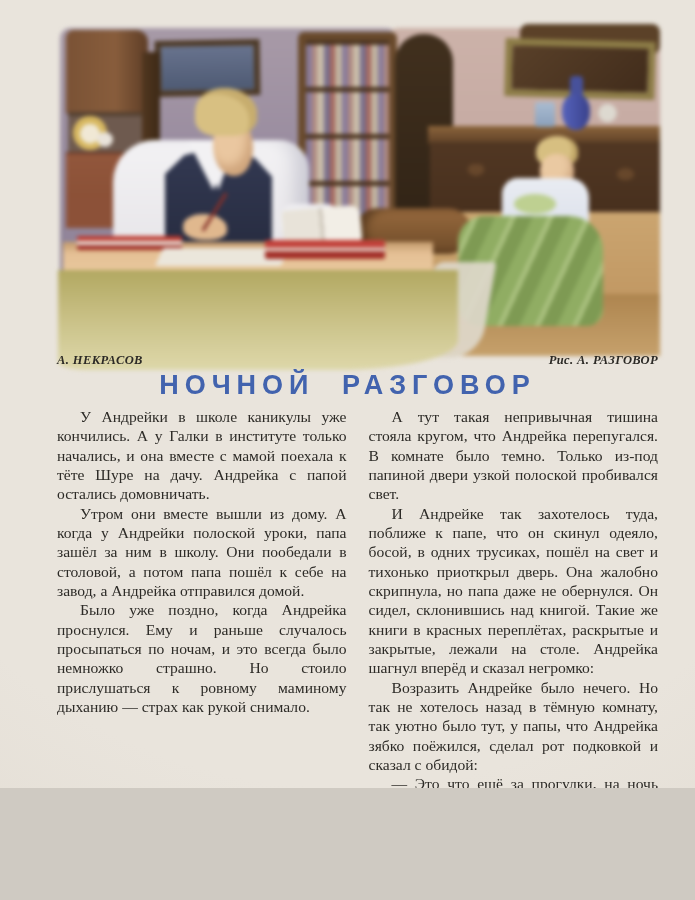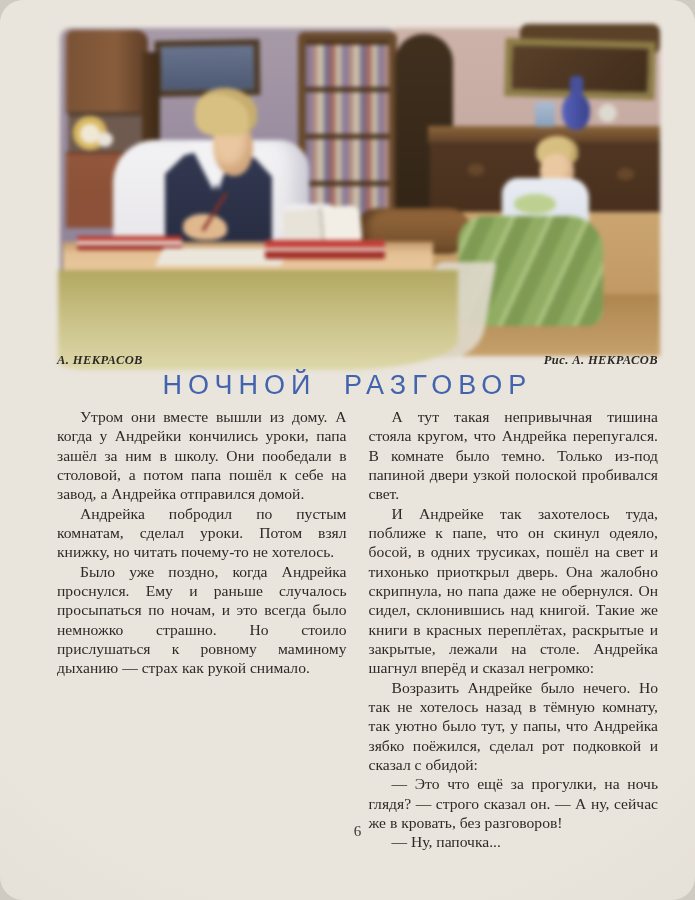--- a/index.html
+++ b/index.html
@@ -1,19 +1,19 @@
 <!DOCTYPE html>
 <html><head>
 <meta charset="utf-8">
 <style>
   html,body{margin:0;padding:0;background:#cfcac2;}
   .page{
-    position:relative;width:695px;height:900px;margin:0 auto;
+    position:relative;width:695px;height:788px;margin:0 auto;
     background:radial-gradient(120% 100% at 50% 40%, #e9e4dc 60%, #e0dad0 100%);
-    font-family:"Liberation Serif", serif;color:#2d2b27;overflow:hidden;border-radius:23px;
+    font-family:"Liberation Serif", serif;color:#2d2b27;overflow:hidden;
   }
   
   .illo{position:absolute;left:55px;top:22px;width:605px;height:325px;margin:0;}
   .paint{position:absolute;inset:0;filter:blur(2.3px) saturate(.95);}
   .paint div{position:absolute;}
   .wallL{left:5px;top:6px;width:340px;height:250px;background:linear-gradient(180deg,#a89aa8,#988ba0 55%,#8e8298);border-radius:10px 14px 4px 4px;}
   .wallR{left:335px;top:6px;width:270px;height:154px;background:linear-gradient(180deg,#cdb2a8,#c5a8a0);border-radius:8px;}
   .darkTopR{left:465px;top:2px;width:140px;height:30px;background:#5c4126;border-radius:8px;}
   .frameR{left:450px;top:18px;width:136px;height:44px;border:7px solid #8e7d44;background:linear-gradient(135deg,#5a4028,#422c1a);transform:rotate(1.5deg);}
   .frameL{left:100px;top:18px;width:93px;height:44px;border:6px solid #4e3a26;background:linear-gradient(180deg,#67738f,#4d5a74);transform:rotate(-1deg);}
@@ -64,21 +64,21 @@
   .cloth{left:3px;top:248px;width:400px;height:100px;background:linear-gradient(180deg,#b3a85e,#cdc488 55%,#ded8a8);border-radius:0 0 30% 8%;}
   .hand{left:128px;top:192px;width:44px;height:26px;background:#e2b88c;border-radius:50% 60% 40% 50%;}
   .pen{left:158px;top:168px;width:3px;height:44px;background:#8a3028;transform:rotate(32deg);}
   .bookRedL{left:22px;top:214px;width:105px;height:14px;background:linear-gradient(180deg,#c23a30 0 35%,#ece6de 35% 62%,#a62e26 62%);border-radius:2px;}
   .papers{left:104px;top:226px;width:126px;height:18px;background:#ebe6da;transform:skewX(-24deg);border-radius:2px;}
   .bookRedR{left:210px;top:218px;width:120px;height:19px;background:linear-gradient(180deg,#c74038 0 42%,#ece6de 42% 60%,#a82e26 60%);border-radius:2px;}
   
   .credits{position:absolute;top:353px;left:57px;width:601px;display:flex;justify-content:space-between;
     font-size:12.5px;font-weight:bold;font-style:italic;letter-spacing:.4px;color:#2c2a26;}
   .title{position:absolute;top:370px;left:0;width:695px;margin:0;text-align:center;
-    font-family:"Liberation Sans", sans-serif;font-size:27px;font-weight:normal;
+    font-family:"Liberation Sans", sans-serif;font-size:27px;font-weight:bold;
     letter-spacing:6px;word-spacing:14px;color:#4263ae;}
   .columns{position:absolute;top:407px;left:57px;width:601px;display:flex;gap:22px;}
   .col{flex:1;min-width:0;}
   .col p{margin:0;font-size:15.6px;line-height:1.24;text-align:justify;text-indent:23px;}
   .pageno{position:absolute;top:823px;left:57px;width:601px;text-align:center;font-size:15px;color:#3a3936;}
 </style>
 </head>
 <body>
 
 <div class="page">
@@ -128,29 +128,29 @@
       <div class="hand"></div>
       <div class="pen"></div>
       <div class="bookRedL"></div>
       <div class="papers"></div>
       <div class="bookRedR"></div>
     </div>
   </figure>
 
   <div class="credits">
     <span>А. НЕКРАСОВ</span>
-    <span>Рис. А. НЕКРАСОВ</span>
+    <span>Рис. А. РАЗГОВОР</span>
   </div>
 
   <h1 class="title">НОЧНОЙ РАЗГОВОР</h1>
 
   <div class="columns">
     <div class="col">
-      <p>Утром они вместе вышли из дому. А когда у Андрейки кончились уроки, папа зашёл за ним в школу. Они пообедали в столовой, а потом папа пошёл к себе на завод, а Андрейка отправился домой.</p>
-      <p>Андрейка побродил по пустым комнатам, сделал уроки. Потом взял книжку, но читать почему-то не хотелось.</p>
+      <p>У Андрейки в школе каникулы уже кончились. А у Галки в институте только начались, и она вместе с мамой поехала к тёте Шуре на дачу. Андрейка с папой остались домовничать.</p>
+      <p>Утром они вместе вышли из дому. А когда у Андрейки полоской уроки, папа зашёл за ним в школу. Они пообедали в столовой, а потом папа пошёл к себе на завод, а Андрейка отправился домой.</p>
       <p>Было уже поздно, когда Андрейка проснулся. Ему и раньше случалось просыпаться по ночам, и это всегда было немножко страшно. Но стоило прислушаться к ровному маминому дыханию — страх как рукой снимало.</p>
     </div>
     <div class="col">
       <p>А тут такая непривычная тишина стояла кругом, что Андрейка перепугался. В комнате было темно. Только из-под папиной двери узкой полоской пробивался свет.</p>
       <p>И Андрейке так захотелось туда, поближе к папе, что он скинул одеяло, босой, в одних трусиках, пошёл на свет и тихонько приоткрыл дверь. Она жалобно скрипнула, но папа даже не обернулся. Он сидел, склонившись над книгой. Такие же книги в красных переплётах, раскрытые и закрытые, лежали на столе. Андрейка шагнул вперёд и сказал негромко:</p>
       <p>Возразить Андрейке было нечего. Но так не хотелось назад в тёмную комнату, так уютно было тут, у папы, что Андрейка зябко поёжился, сделал рот подковкой и сказал с обидой:</p>
       <p>— Это что ещё за прогулки, на ночь глядя? — строго сказал он. — А ну, сейчас же в кровать, без разговоров!</p>
       <p>— Ну, папочка...</p>
 
     </div>

